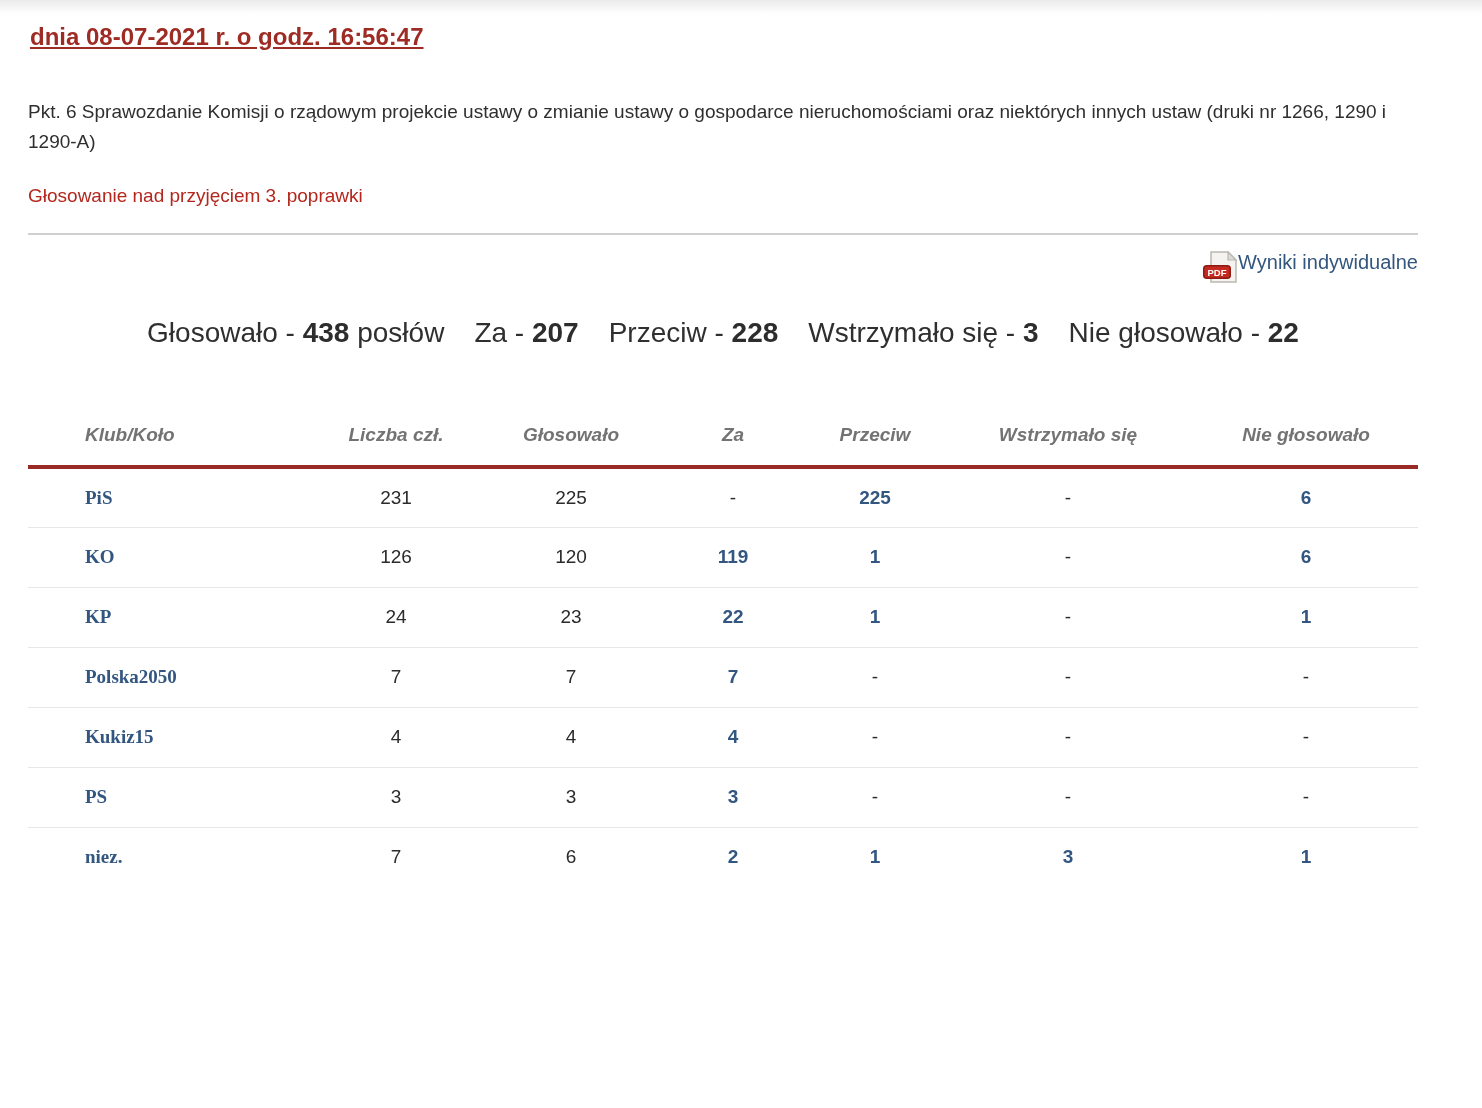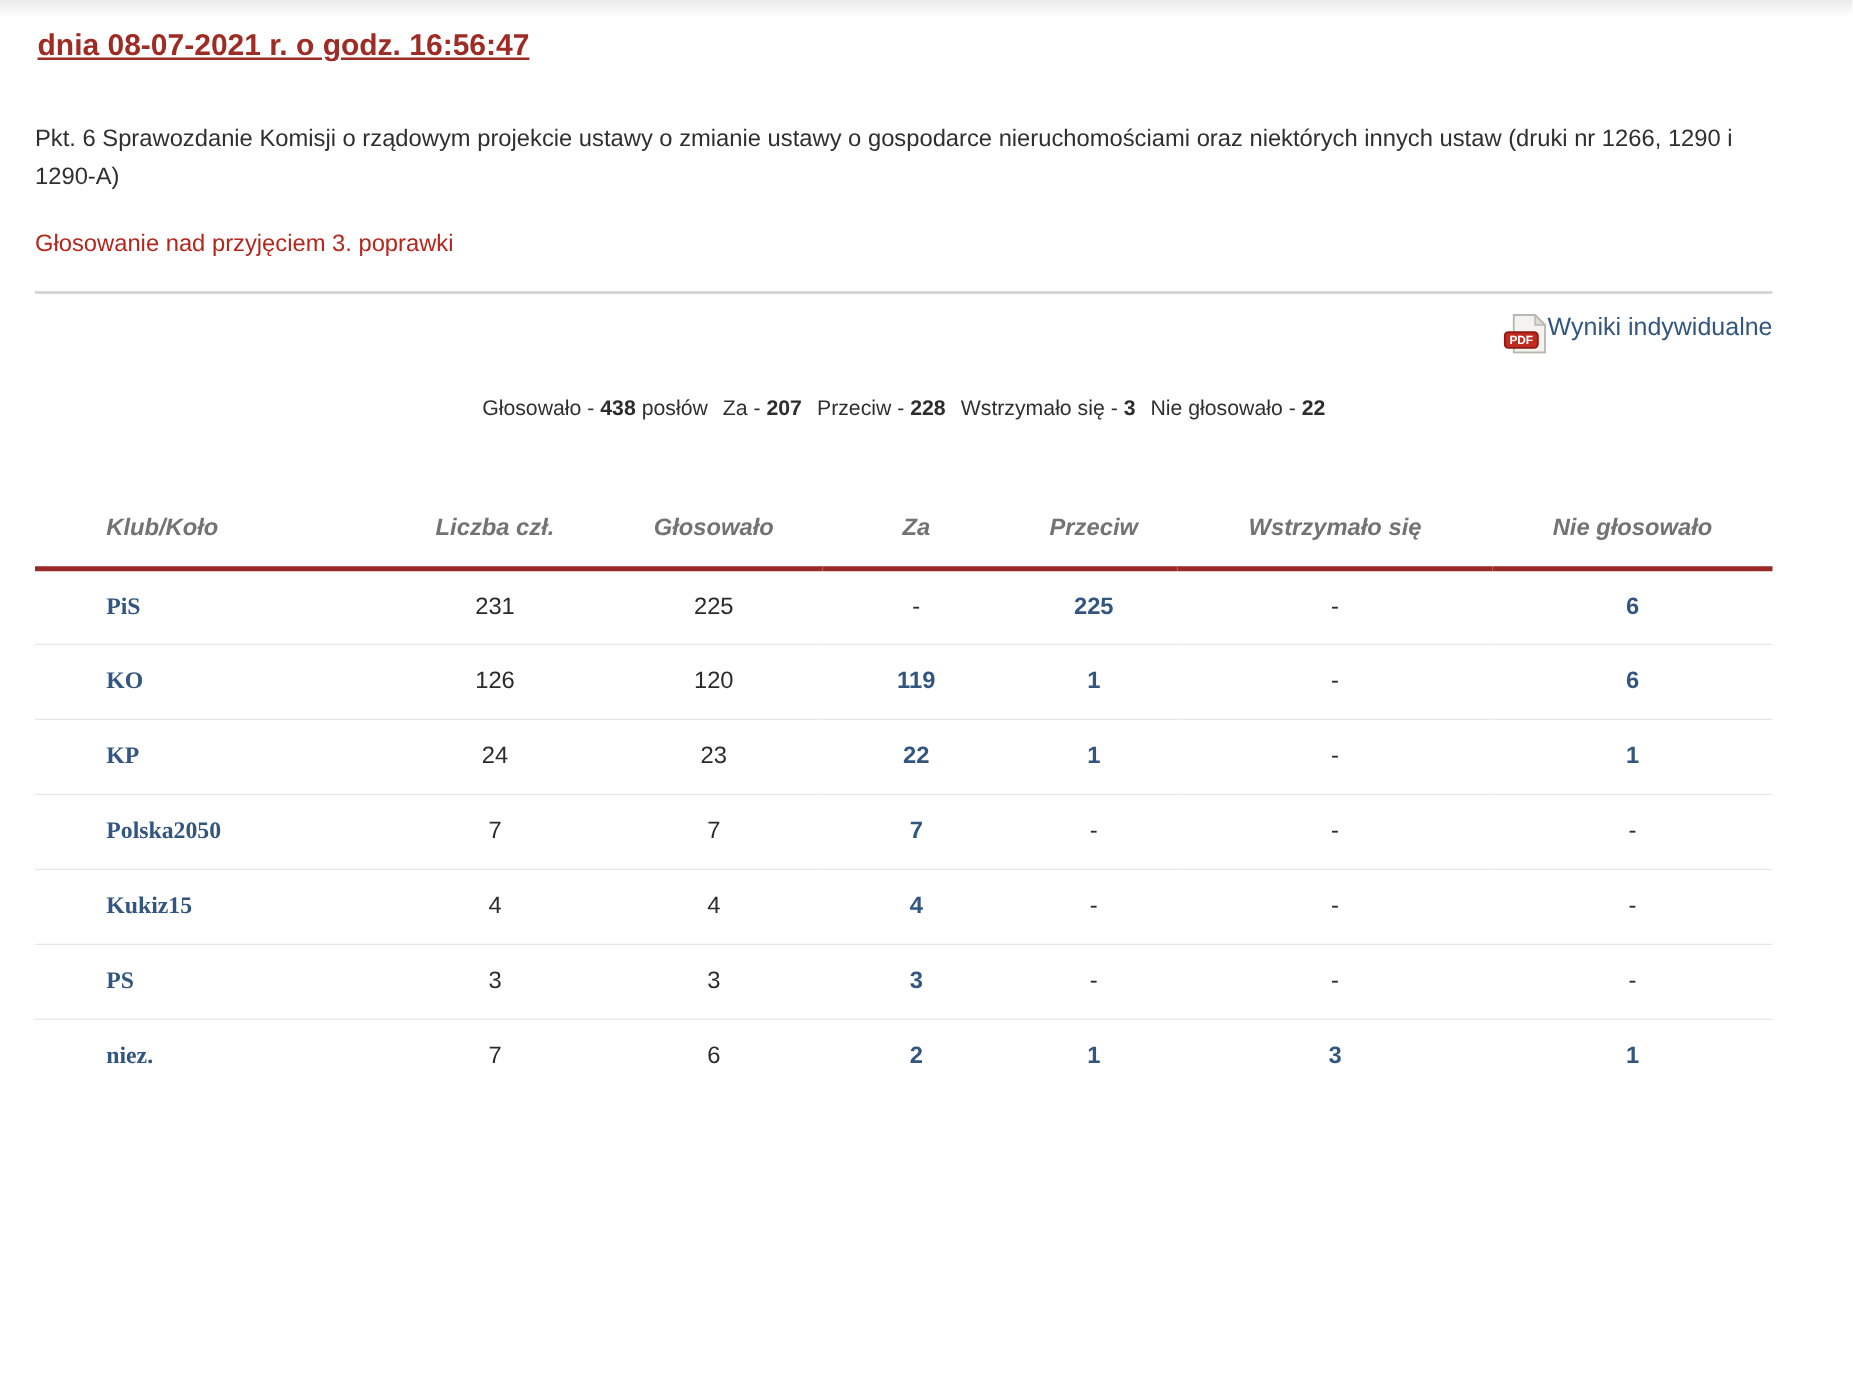--- a/index.html
+++ b/index.html
@@ -56,22 +56,22 @@
   .results-link {
     font-size: 20px;
     color: #33567e;
     text-decoration: none;
     cursor: pointer;
   }
 
   .summary-bar {
     margin-top: 34px;
     display: flex; justify-content: center; align-items: baseline;
-    gap: 12px;
-    font-size: 17px;
+    gap: 30px;
+    font-size: 28px;
     color: #2f2f2f;
     white-space: nowrap;
   }
   .summary-item { white-space: pre; }
   .summary-item b { font-weight: 700; color: #2d2d2d; }
 
   table.results {
     margin-top: 56px;
     width: 1390px;
     border-collapse: collapse;

